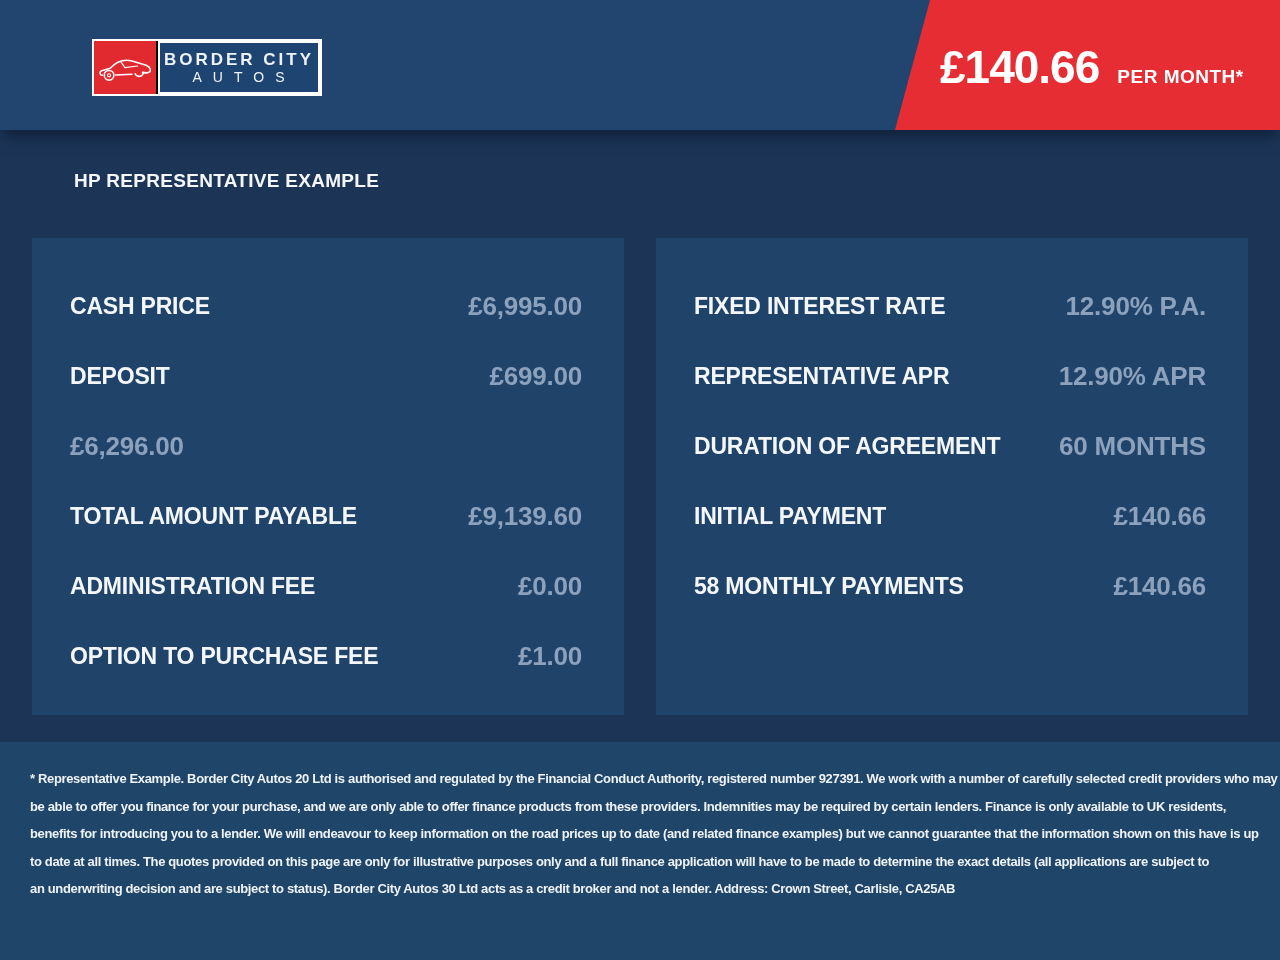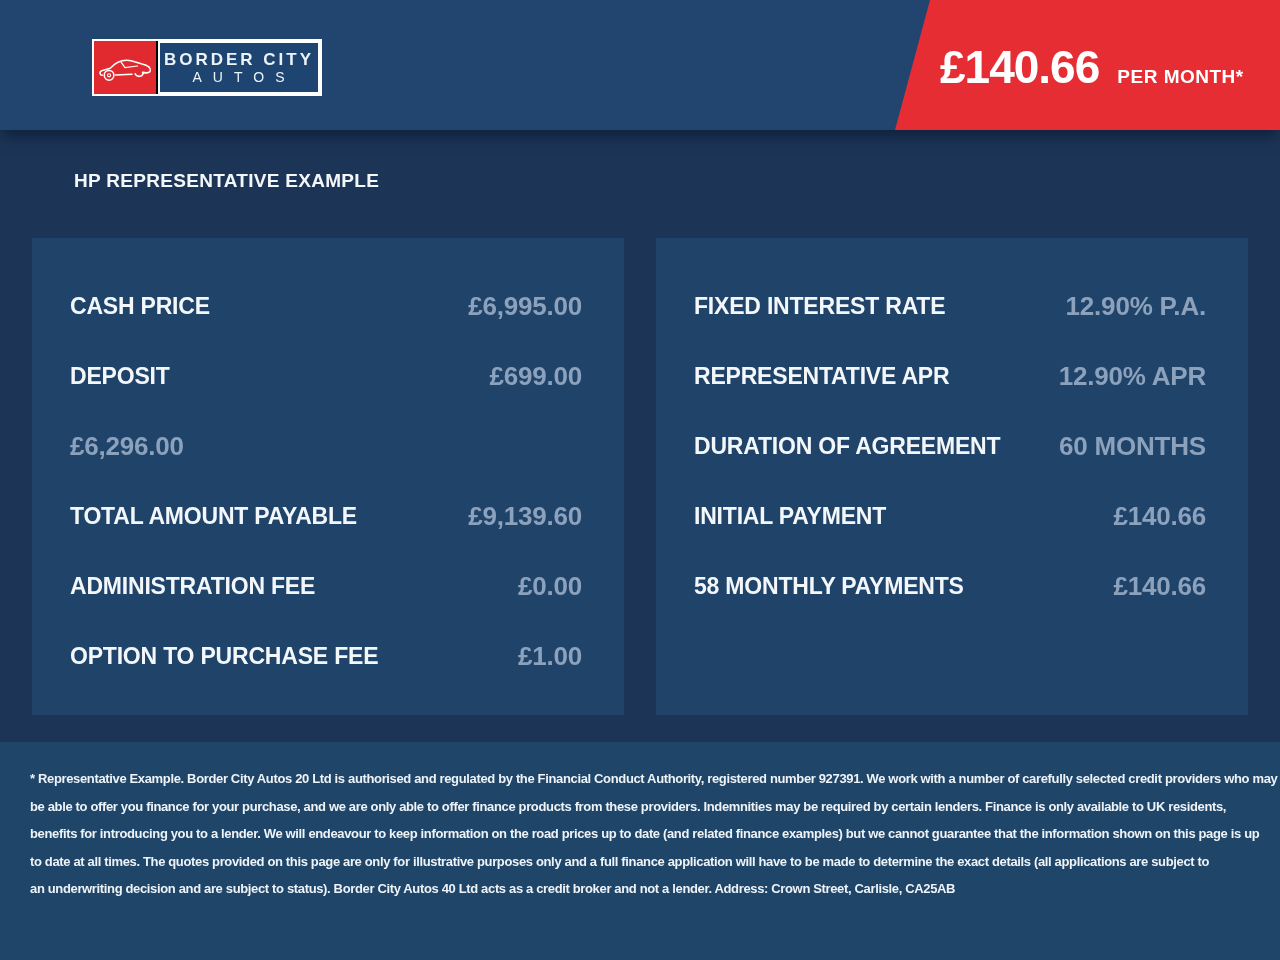--- a/index.html
+++ b/index.html
@@ -190,18 +190,18 @@
           <span class="finance-value">£140.66</span>
         </div>
       </div>
 
     </div>
   </div>
 
   <div class="footer">
     <div class="footer-line">* Representative Example. Border City Autos 20 Ltd is authorised and regulated by the Financial Conduct Authority, registered number 927391. We work with a number of carefully selected credit providers who may</div>
     <div class="footer-line">be able to offer you finance for your purchase, and we are only able to offer finance products from these providers. Indemnities may be required by certain lenders. Finance is only available to UK residents,</div>
-    <div class="footer-line">benefits for introducing you to a lender. We will endeavour to keep information on the road prices up to date (and related finance examples) but we cannot guarantee that the information shown on this page is up</div>
+    <div class="footer-line">benefits for introducing you to a lender. We will endeavour to keep information on the road prices up to date (and related finance examples) but we cannot guarantee that the information shown on this have is up</div>
     <div class="footer-line">to date at all times. The quotes provided on this page are only for illustrative purposes only and a full finance application will have to be made to determine the exact details (all applications are subject to</div>
-    <div class="footer-line">an underwriting decision and are subject to status). Border City Autos 40 Ltd acts as a credit broker and not a lender. Address: Crown Street, Carlisle, CA25AB</div>
+    <div class="footer-line">an underwriting decision and are subject to status). Border City Autos 30 Ltd acts as a credit broker and not a lender. Address: Crown Street, Carlisle, CA25AB</div>
   </div>
 
 </div>
 
 </body></html>

